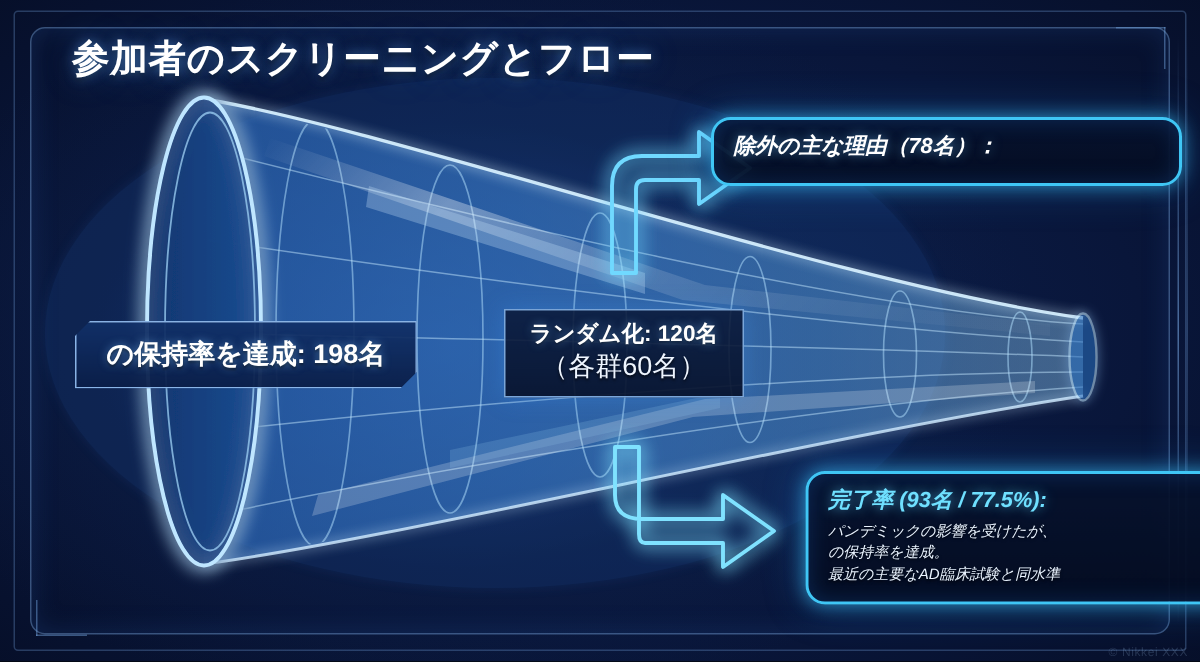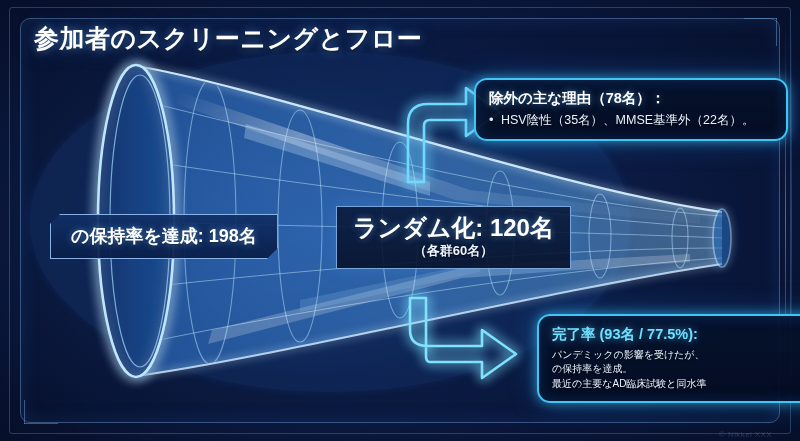--- a/index.html
+++ b/index.html
@@ -40,21 +40,21 @@
   .edge-line{
     position:absolute; top:24px; bottom:24px; width:1px;
     background:linear-gradient(to bottom, rgba(130,180,240,0), rgba(130,180,240,.55), rgba(130,180,240,0));
     pointer-events:none;
   }
   .edge-r1{ right:14px; }
   .edge-r2{ right:8px; opacity:.5; }
 
   
   .title{
-    position:absolute; left:34px; top:22px;
+    position:absolute; left:48px; top:22px;
     font-size:25px; font-weight:bold; color:#ffffff;
     letter-spacing:.5px;
     text-shadow:0 0 8px rgba(110,180,255,.55), 0 0 22px rgba(60,130,230,.4), 0 2px 3px rgba(0,0,0,.6);
     white-space:nowrap;
   }
 
   
   .funnel-wrap{ position:absolute; left:0; top:0; width:800px; height:441px; }
 
   
@@ -70,37 +70,38 @@
   }
   .label-rand{
     position:absolute; left:336px; top:206px;
     padding:7px 16px 8px 16px;
     background:linear-gradient(180deg, rgba(10,25,58,.88) 0%, rgba(7,18,44,.92) 100%);
     border:1px solid rgba(150,200,255,.8);
     color:#ffffff; text-align:center; white-space:nowrap;
     box-shadow:0 0 14px rgba(60,140,230,.35);
   }
   .label-rand .big{
-    display:block; font-size:24px; font-weight:bold; line-height:1.18;
+    display:block; font-size:15px; font-weight:bold; line-height:1.18;
     text-shadow:0 0 6px rgba(120,190,255,.6), 0 1px 2px rgba(0,0,0,.7);
     text-align:center;
   }
   .label-rand .sub{
-    display:block; font-size:13px; font-weight:bold; line-height:1.35; color:#eef5ff;
+    display:block; font-size:18px; font-weight:normal; line-height:1.35; color:#eef5ff;
     text-shadow:0 1px 2px rgba(0,0,0,.7);
   }
 
   
   .callout{
     position:absolute;
     background:linear-gradient(180deg, rgba(6,18,45,.93) 0%, rgba(4,12,33,.95) 100%);
     border:2px solid #3fc6f5;
     border-radius:13px;
     box-shadow:0 0 12px rgba(60,190,245,.65), 0 0 28px rgba(40,150,230,.35), inset 0 0 14px rgba(25,90,170,.35);
     padding:9px 13px 10px 13px;
+    font-style:italic;
   }
   .callout-top{ left:474px; top:78px; width:314px; }
   .callout-bottom{ left:500px; top:314px; width:288px;margin-left:37px; }
   .co-head{
     font-size:14.5px; font-weight:bold; color:#ffffff; line-height:1.35;
     text-shadow:0 0 7px rgba(110,200,255,.6);
     margin-bottom:3px; white-space:nowrap;
   }
   .co-head.accent{ color:#6fe0ff; text-shadow:0 0 8px rgba(90,210,255,.7); }
   .co-list{ list-style:none; }
@@ -112,21 +113,21 @@
   .co-list li.cont{ padding-left:12px; }
   .co-bullet::before{
     content:"•"; position:absolute; left:0; top:-1px; color:#d8e9ff; font-size:13px;
   }
   .co-body p{
     font-size:10px; color:#eaf4ff; line-height:1.46; white-space:nowrap;
     text-shadow:0 1px 2px rgba(0,0,0,.65);
   }
 
   .watermark{
-    position:absolute; right:28px; bottom:2px;
+    position:absolute; right:8px; bottom:2px;
     font-size:8px; color:rgba(150,180,220,.22); letter-spacing:.4px;
   }
 </style>
 </head>
 <body>
 
 <div id="slide">
 
   <div class="funnel-wrap">
     <svg width="800" height="441" viewBox="0 0 800 441">
@@ -231,21 +232,20 @@
   <div class="label-screen">の保持率を達成: 198名</div>
 
   <div class="label-rand">
     <span class="big">ランダム化: 120名</span>
     <span class="sub">（各群60名）</span>
   </div>
 
   <div class="callout callout-top">
     <div class="co-head">除外の主な理由（78名）：</div>
     <ul class="co-list">
-      <li class="co-bullet">HSV陰性（35名）、MMSE基準外（22名）。</li>
     </ul>
   </div>
 
   <div class="callout callout-bottom">
     <div class="co-head accent">完了率 (93名 / 77.5%):</div>
     <div class="co-body">
       <p>パンデミックの影響を受けたが、</p>
       <p>の保持率を達成。</p>
       <p>最近の主要なAD臨床試験と同水準</p>
     </div>

